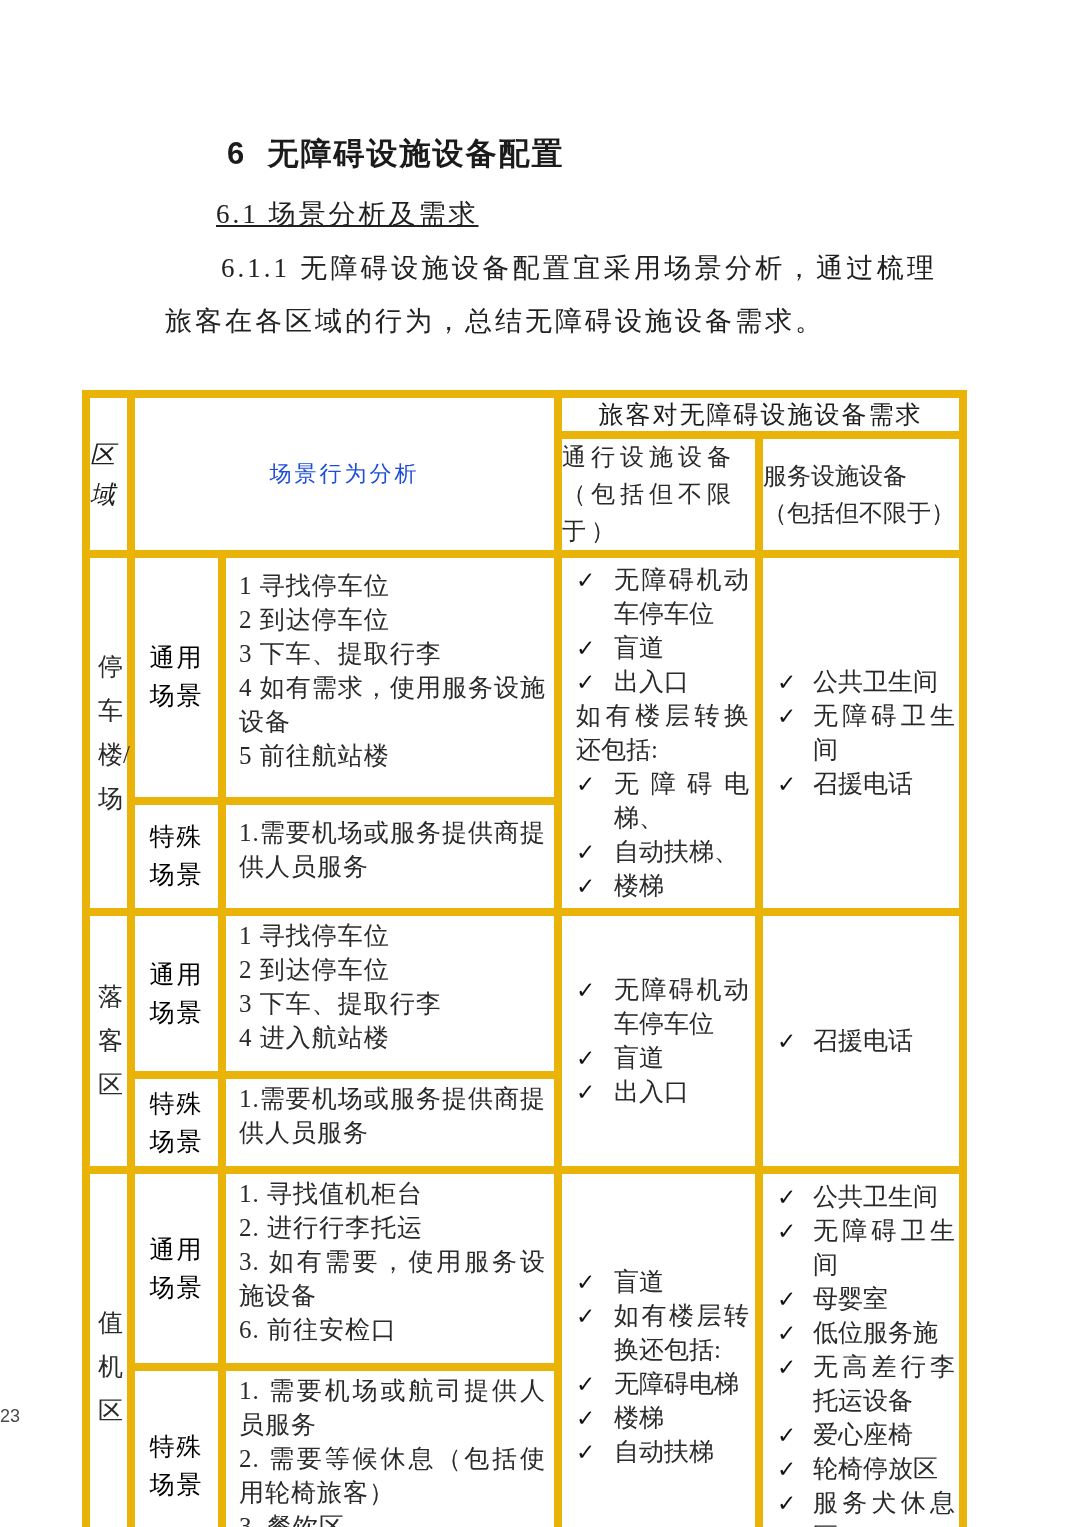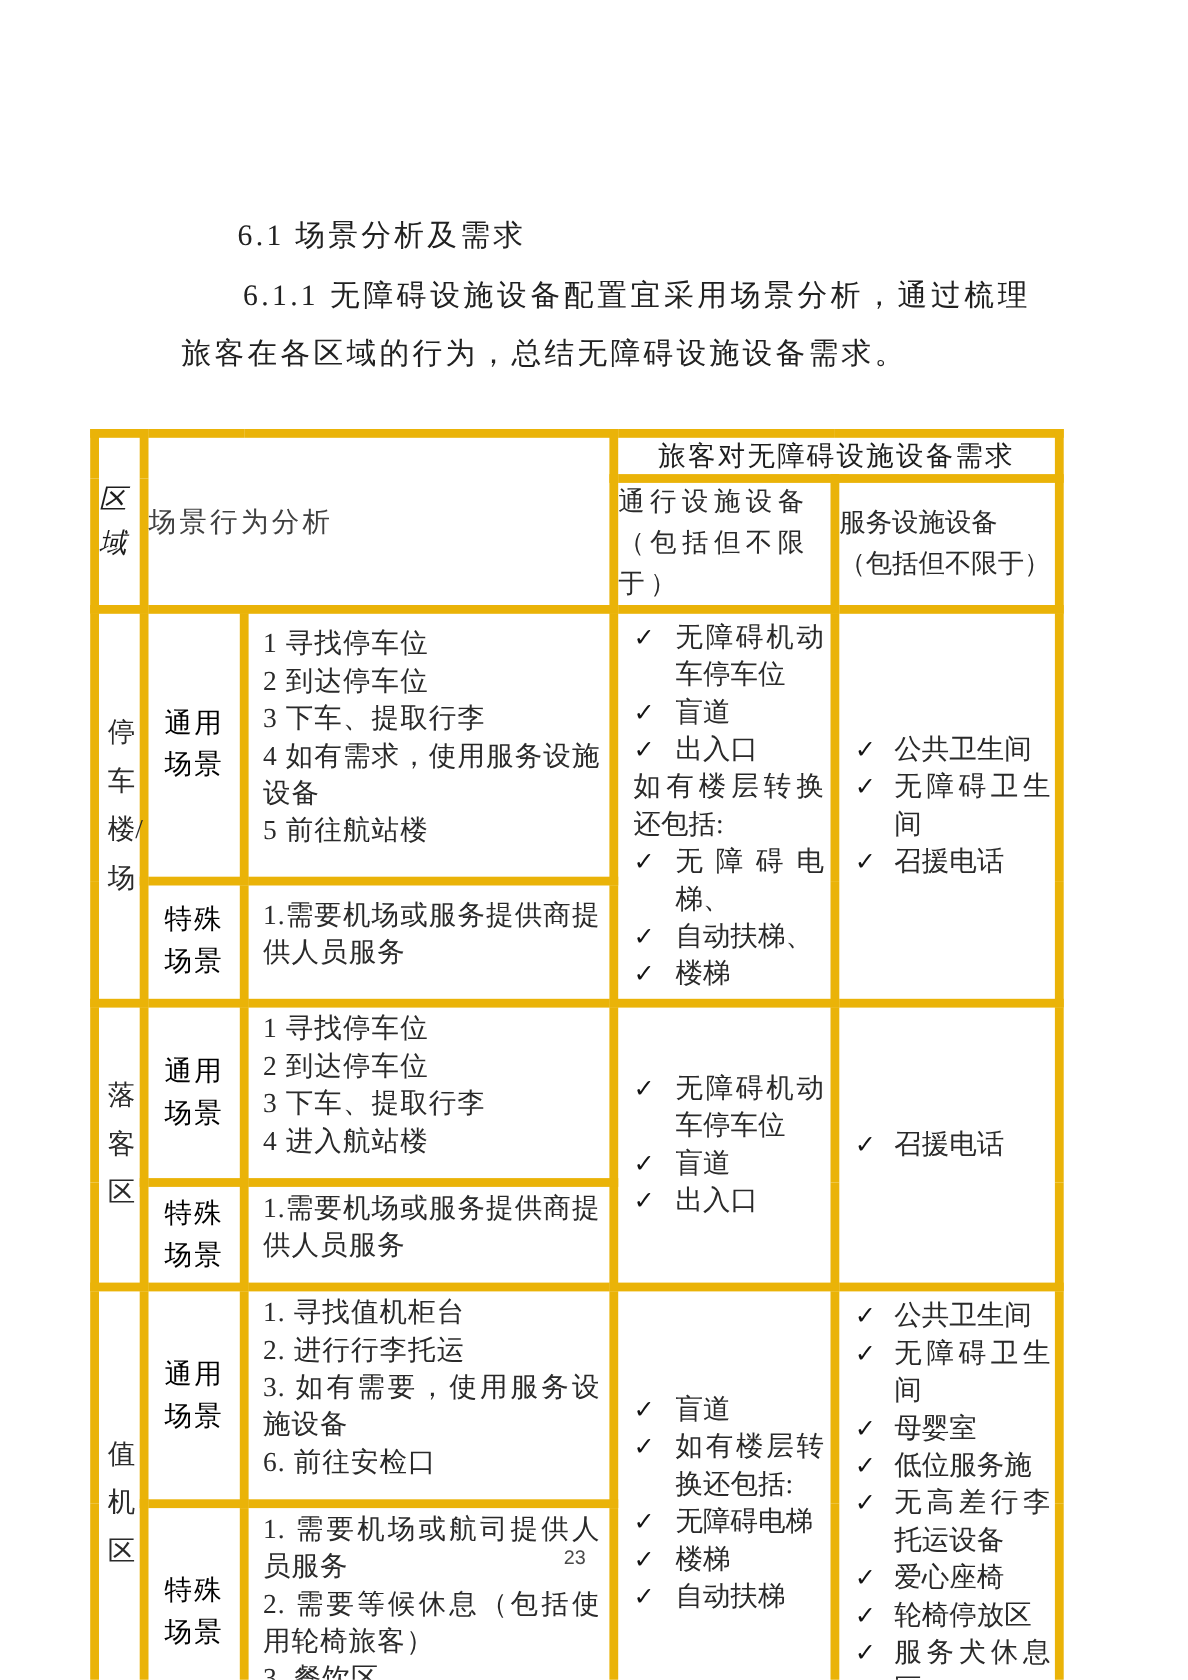--- a/index.html
+++ b/index.html
@@ -15,20 +15,21 @@
   .h1 {
     position: absolute; left: 227px; top: 133px; margin: 0;
     font-family: "Liberation Sans", sans-serif;
     font-size: 31px; font-weight: 700; color: #1b1b1b;
     letter-spacing: 2px; white-space: pre;
   }
   .h2 {
     position: absolute; left: 216px; top: 196px; margin: 0;
     font-size: 27px; font-weight: 400; color: #212121;
     letter-spacing: 3px;
+    text-decoration: underline;
   }
   .para {
     position: absolute; left: 165px; top: 242px; width: 772px; margin: 0;
     font-size: 27px; line-height: 53px; color: #212121;
     letter-spacing: 3px; text-indent: 56px; text-align: justify;
   }
 
   table.needs-table {
     position: absolute; left: 82px; top: 390px;
     width: 877px; border-collapse: collapse; table-layout: fixed;
@@ -43,21 +44,21 @@
   tr.r1a { height: 138px; } tr.r1b { height: 70px; }
   tr.r2a { height: 162px; } tr.r2b { height: 196px; }
 
   .th-region {
     font-family: "Liberation Sans", sans-serif; font-weight: 700;
     font-size: 25px; color: #1d1d1d; text-align: left;
     line-height: 40px; padding: 0 8px; word-break: break-all; font-style: italic;
   }
   .th-scene {
     font-family: "Liberation Sans", sans-serif; font-weight: 700;
-    font-size: 25px; color: #404040; text-align: left; letter-spacing: 3px;
+    font-size: 22px; color: #1d4ed8; text-align: center; letter-spacing: 3px;
   }
   .th-needs {
     font-family: "Liberation Sans", sans-serif; font-weight: 700;
     font-size: 25px; color: #1d1d1d; text-align: center; letter-spacing: 2px;
     border-bottom-width: 3px;
   }
   .th-sub {
     font-size: 24px; color: #2a2a2a; text-align: left;
     line-height: 37px; padding: 4px 4px 4px 9px;
     white-space: pre-line; vertical-align: middle;
@@ -88,29 +89,30 @@
     flex: 0 0 38px; width: 38px;
     font-family: "DejaVu Sans", sans-serif;
     font-weight: 700; font-size: 23px; color: #141414;
   }
   td.service .ck { flex-basis: 36px; width: 36px; }
   .ck-t { flex: 1 1 auto; text-align: justify; }
   .ck-row.plain { display: block; text-align: justify; }
 
   .page-number {
     position: absolute; left: 0; top: 1406px; width: 1045px;
-    text-align: center; font-family: "Liberation Sans", sans-serif;
+    text-align: left; font-family: "Liberation Sans", sans-serif;
     font-size: 18px; color: #4a4a4a;
   }
 </style>
 </head>
 <body>
 
 <div class="page">
 
+  <h1 class="h1">6  无障碍设施设备配置</h1>
   <h2 class="h2">6.1 场景分析及需求</h2>
   <p class="para">6.1.1 无障碍设施设备配置宜采用场景分析，通过梳理旅客在各区域的行为，总结无障碍设施设备需求。</p>
 
   <table class="needs-table">
     <colgroup>
       <col style="width:45px">
       <col style="width:91px">
       <col style="width:336px">
       <col style="width:201px">
       <col style="width:204px">

